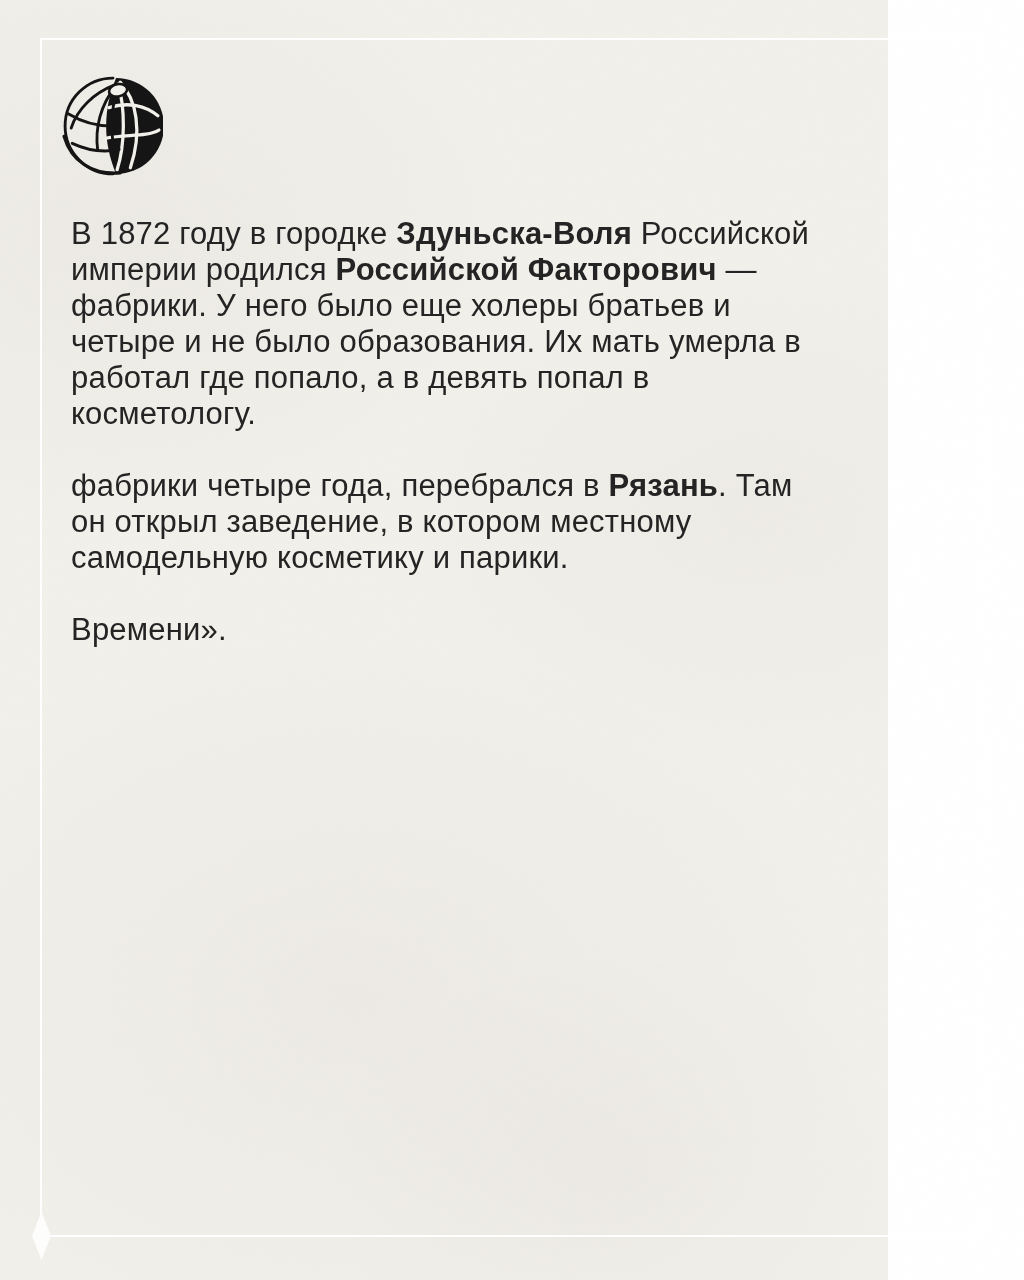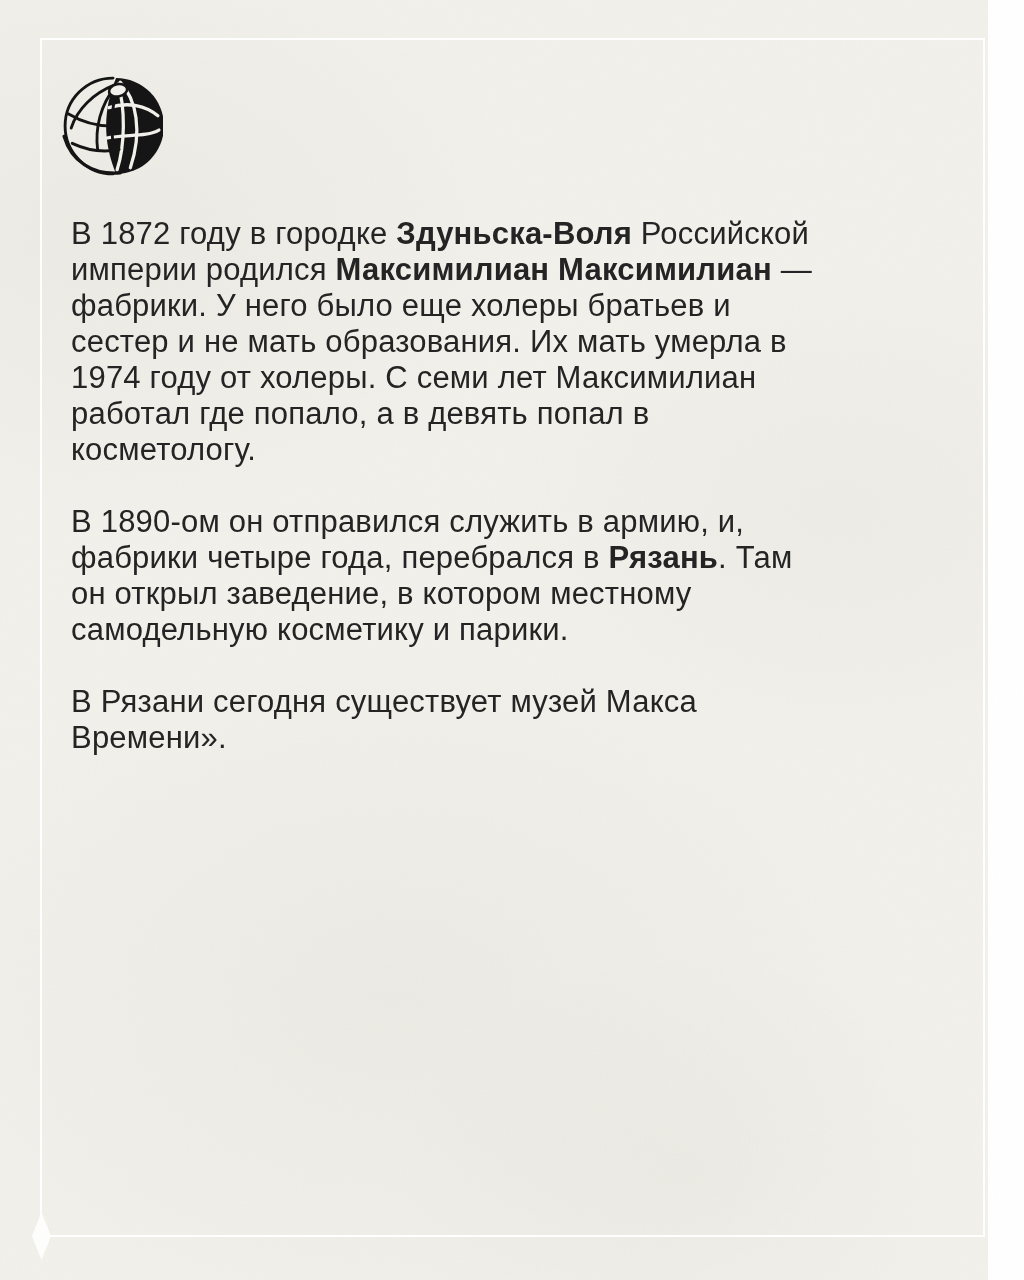--- a/index.html
+++ b/index.html
@@ -3,21 +3,21 @@
 <meta charset="utf-8">
 <style>
   html,body{margin:0;padding:0;}
   body{
     width:1024px;height:1280px;
     font-family:"Liberation Sans", sans-serif;
     overflow:hidden;
   }
   .card{
     position:relative;
-    width:988px;height:1280px;
+    width:888px;height:1280px;
     background-color:#f2f0ea;
     background-image:
       radial-gradient(ellipse 700px 500px at 12% 18%, rgba(120,115,105,0.05), transparent 60%),
       radial-gradient(ellipse 600px 420px at 85% 40%, rgba(120,115,105,0.04), transparent 60%),
       radial-gradient(ellipse 800px 560px at 40% 78%, rgba(120,115,105,0.05), transparent 65%),
       radial-gradient(ellipse 500px 380px at 70% 92%, rgba(120,115,105,0.04), transparent 60%);
   }
   .grain{
     position:absolute;inset:0;
     opacity:0.28;
@@ -94,32 +94,29 @@
         <path d="M3 60 C10 84 30 98 58 96" stroke-width="3.2"></path>
       </g>
 
       <ellipse cx="56" cy="15" rx="9" ry="6" fill="#f2f0ea" stroke="#151515" stroke-width="2.6" transform="rotate(-12 56 15)"></ellipse>
     </svg>
   </div>
 
   <div class="article">
       <p>
         <span class="line"><span>В 1872 году в городке </span><span class="bold">Здуньска-Воля</span><span> Российской</span></span>
-        <span class="line"><span>империи родился </span><span class="bold">Максимилиан Максимилиан</span><span> —</span></span>
+        <span class="line"><span>империи родился </span><span class="bold">Российской Факторович</span><span> —</span></span>
         <span class="line"><span>фабрики. У него было еще холеры братьев и</span></span>
-        <span class="line"><span>сестер и не мать образования. Их мать умерла в</span></span>
-        <span class="line"><span>1974 году от холеры. С семи лет Максимилиан</span></span>
+        <span class="line"><span>четыре и не было образования. Их мать умерла в</span></span>
         <span class="line"><span>работал где попало, а в девять попал в</span></span>
         <span class="line"><span>косметологу.</span></span>
       </p>
       <p>
-        <span class="line"><span>В 1890-ом он отправился служить в армию, и,</span></span>
         <span class="line"><span>фабрики четыре года, перебрался в </span><span class="bold">Рязань</span><span>. Там</span></span>
         <span class="line"><span>он открыл заведение, в котором местному</span></span>
         <span class="line"><span>самодельную косметику и парики.</span></span>
       </p>
       <p>
-        <span class="line"><span>В Рязани сегодня существует музей Макса</span></span>
         <span class="line"><span>Времени».</span></span>
       </p>
     </div>
 
 </div>
 
 </body></html>

